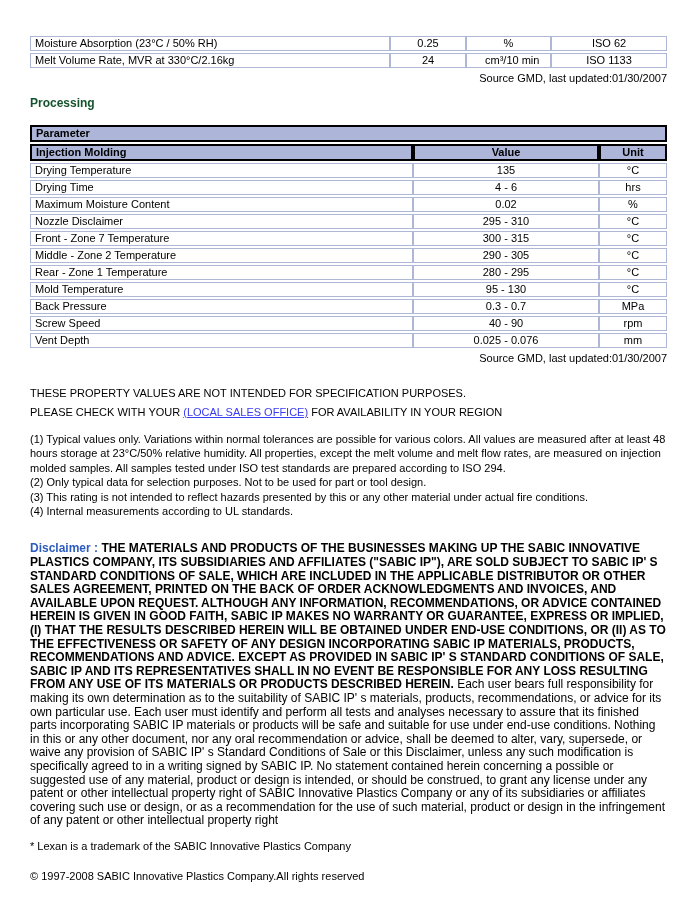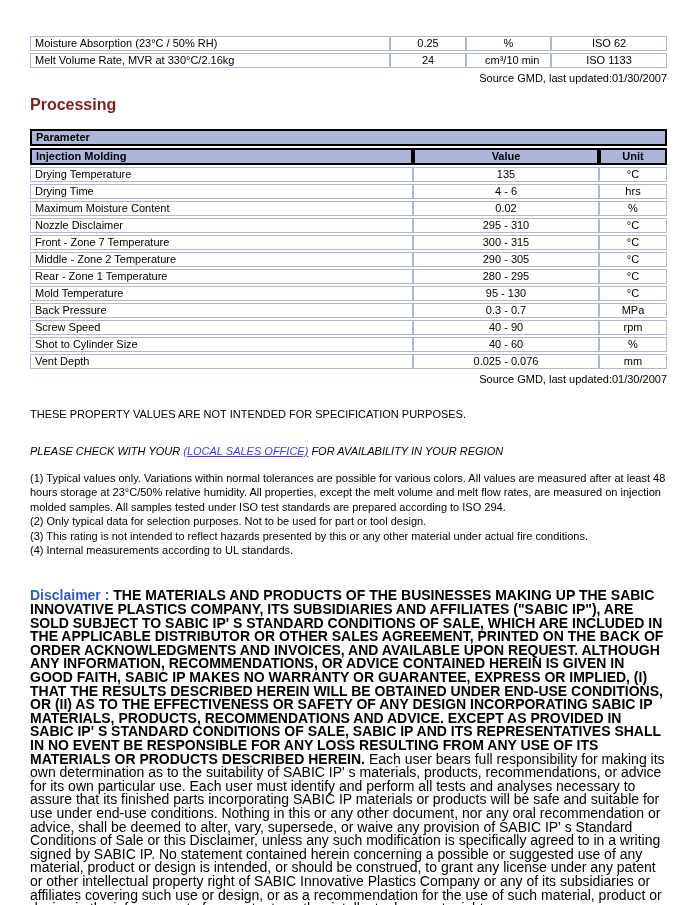--- a/index.html
+++ b/index.html
@@ -23,35 +23,35 @@
     line-height: 13px;
   }
   table.data td.c { text-align: center; padding: 0 18px; }
   table.data td.hdr {
     background: #adb6d8; border: 2px solid #000000;
     font-weight: bold;
   }
   .src { text-align: right; font-size: 11px; margin: 2px 0 0 0; line-height: 13px; }
 
   .section-heading {
-    color: #7f1d1d; font-size: 16px; font-weight: bold;
+    color: #14532d; font-size: 12px; font-weight: bold;
     margin: 11px 0 13px 0;
   }
 
   .stmt { font-size: 11px; line-height: 13px; margin: 0; }
   .stmt1 { margin-top: 22px; }
-  .stmt2 { margin-top: 24px; font-style: italic; }
+  .stmt2 { margin-top: 6px; }
   a.office-link { color: #3b3bf0; text-decoration: underline; cursor: pointer; }
 
   .notes { font-size: 11px; line-height: 14.4px; margin-top: 13px; }
   .notes div { margin: 0; }
 
   .disclaimer {
-    font-size: 14px; line-height: 13.6px;
-    margin-top: 32px; font-weight: bold; text-align: left;
+    font-size: 12px; line-height: 13.6px;
+    margin-top: 24px; font-weight: bold; text-align: left;
   }
   .disclaimer .label { color: #2d5cc0; }
   .disclaimer .plain { font-weight: normal; }
 
   .footnote { font-size: 11px; line-height: 13px; }
   .copyright { font-size: 11px; margin-top: 17px; line-height: 13px; }
 </style>
 </head>
 <body>
 
@@ -142,25 +142,20 @@
       <td>Back Pressure</td>
       <td class="c">0.3 - 0.7</td>
       <td class="c">MPa</td>
     </tr>
     <tr>
       <td>Screw Speed</td>
       <td class="c">40 - 90</td>
       <td class="c">rpm</td>
     </tr>
     <tr>
-      <td>Shot to Cylinder Size</td>
-      <td class="c">40 - 60</td>
-      <td class="c">%</td>
-    </tr>
-    <tr>
       <td>Vent Depth</td>
       <td class="c">0.025 - 0.076</td>
       <td class="c">mm</td>
     </tr>
   </tbody>
     </table>
   <div class="src">Source GMD, last updated:01/30/2007</div>
 
   <p class="stmt stmt1">THESE PROPERTY VALUES ARE NOT INTENDED FOR SPECIFICATION PURPOSES.</p>
 

